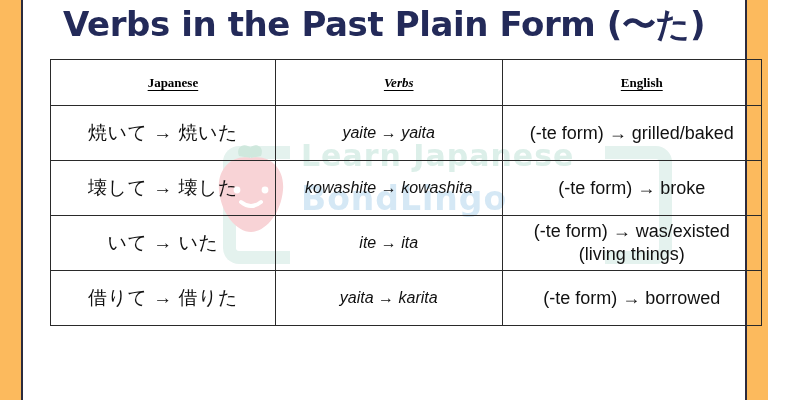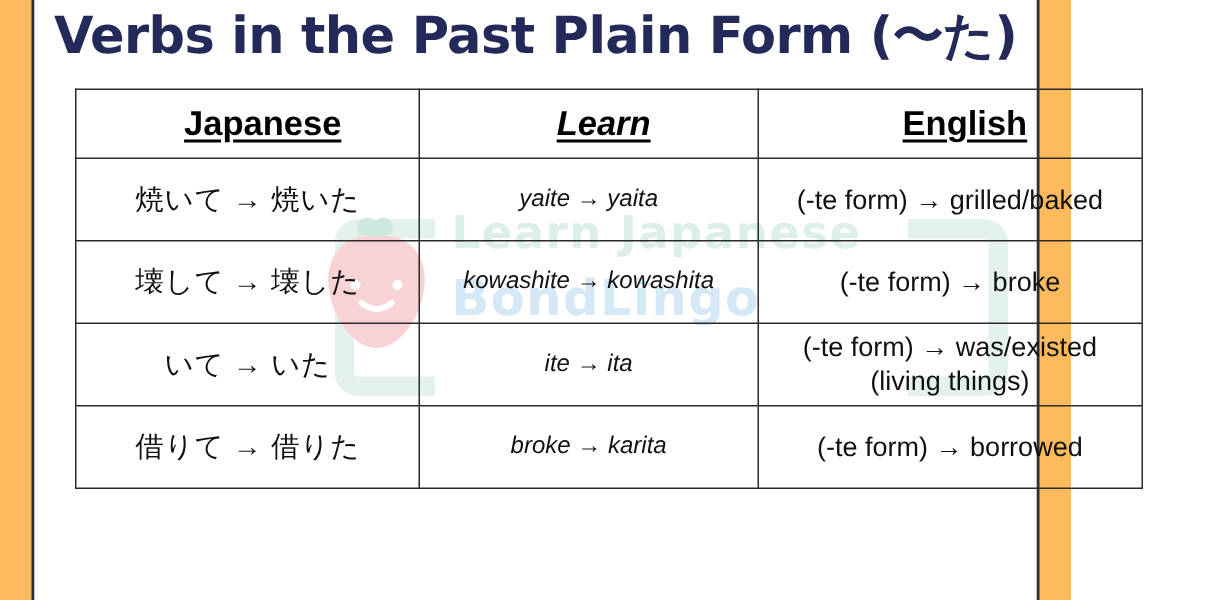--- a/index.html
+++ b/index.html
@@ -8,21 +8,21 @@
   }
   body {
     width: 810px;
     height: 400px;
     background: #ffffff;
     font-family: "Liberation Sans", sans-serif;
     overflow: hidden;
   }
   #page {
     position: relative;
-    width: 714px;
+    width: 768px;
     height: 400px;
     background: #ffffff;
     box-sizing: border-box;
   }
   
   .band {
     position: absolute;
     top: 0;
     height: 400px;
     background: #fcba5d;
@@ -117,23 +117,23 @@
     padding: 0;
     text-align: center;
     vertical-align: middle;
   }
   .col-jp { width: 225px; }
   .col-rm { width: 227px; }
   .col-en { width: 260px; }
 
   .vtable thead th {
     height: 45px;
-    font-family: Liberation Sans, sans-serif;
+    font-family: Liberation Serif, serif;
     font-weight: bold;
-    font-size: 23px;
+    font-size: 13px;
     color: #000000;
     padding-left: 20px;
   }
   .hdr-underline {
     text-decoration: underline;
     text-underline-offset: 3px;
   }
   .hdr-italic { font-style: italic; }
 
   .vtable tbody td { height: 54px; }
@@ -188,21 +188,21 @@
       </div>
     </div>
 
     <table class="vtable">
       <thead>
         <tr>
           <th class="col-jp">
             <span class="hdr-underline">Japanese</span>
           </th>
           <th class="col-rm">
-            <span class="hdr-underline hdr-italic">Learn</span>
+            <span class="hdr-underline hdr-italic">Verbs</span>
           </th>
           <th class="col-en">
             <span class="hdr-underline">English</span>
           </th>
         </tr>
       </thead>
       <tbody>
         <tr>
           <td class="cell-jp">焼いて → 焼いた</td>
           <td class="cell-rm">yaite → yaita</td>
@@ -220,21 +220,21 @@
         <tr>
           <td class="cell-jp">いて → いた</td>
           <td class="cell-rm">ite → ita</td>
           <td class="cell-en">
             <span>(-te form) → was/existed</span>
             <span class="en-sub">(living things)</span>
           </td>
         </tr>
         <tr>
           <td class="cell-jp">借りて → 借りた</td>
-          <td class="cell-rm">broke → karita</td>
+          <td class="cell-rm">yaita → karita</td>
           <td class="cell-en">
             <span>(-te form) → borrowed</span>
           </td>
         </tr>
       </tbody>
     </table>
 
   </div>
 </div>
 

